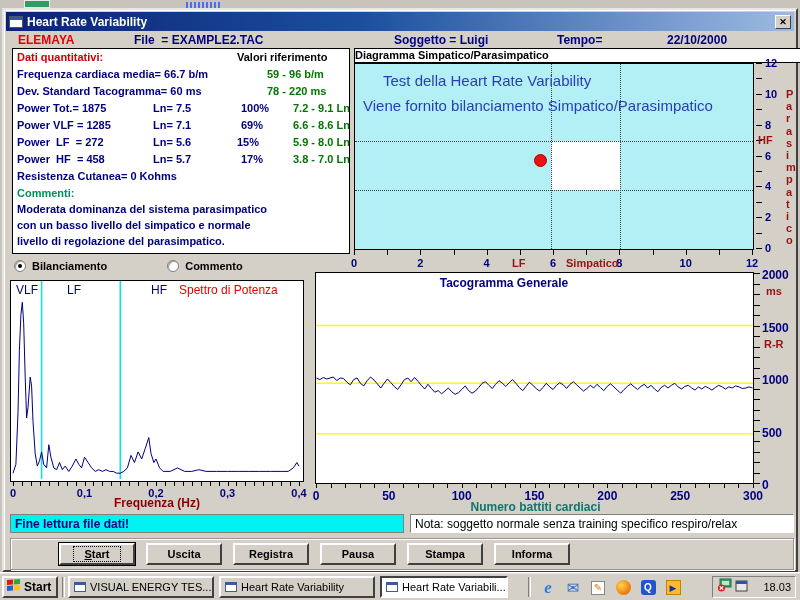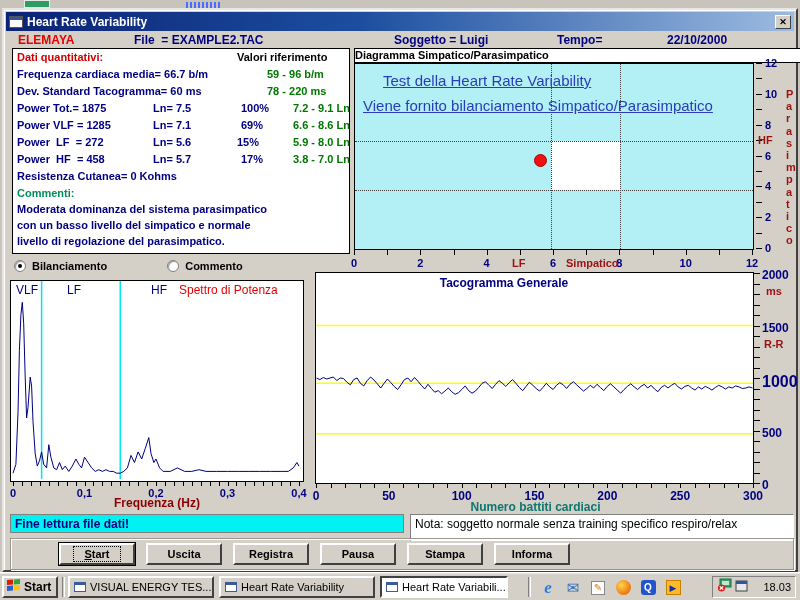--- a/index.html
+++ b/index.html
@@ -35,21 +35,21 @@
   .qcomment{position:relative;height:16px;}
   .qcomment span{position:absolute;left:4px;top:1px;white-space:pre;color:#000080;}
   
   .diag-title{position:absolute;left:350px;top:38px;width:478px;height:15px;background:#fff;border:1px solid #000;
     text-align:left;font-size:11px;font-weight:bold;color:#000;line-height:13px;}
   .diag-plot{position:absolute;left:350px;top:53px;width:400px;height:187px;background:#b2f0f6;border:1px solid #000;}
   .gridv{position:absolute;top:0;width:0;height:100%;border-left:1px dotted #404040;}
   .gridh{position:absolute;left:0;height:0;width:100%;border-top:1px dotted #404040;}
   .refrect{position:absolute;background:#fff;}
   .dot{position:absolute;width:13px;height:13px;border-radius:50%;background:#ee1111;border:1px solid #b00000;}
-  .anno{position:absolute;font-size:15px;color:#2a3cb8;white-space:pre;text-decoration:underline;}
+  .anno{position:absolute;font-size:15px;color:#2a3cb8;white-space:pre;}
   .diag-xaxis{position:absolute;left:350px;top:240px;width:402px;height:26px;}
   .diag-yaxis{position:absolute;left:752px;top:53px;width:46px;height:200px;}
   .tick{position:absolute;background:#000;}
   .axlbl{position:absolute;font-size:11px;font-weight:bold;color:#000080;white-space:pre;}
   .axred{color:#991111;}
   .vletters{position:absolute;left:782px;top:78px;width:14px;font-size:11px;font-weight:bold;color:#991111;
     line-height:12.2px;text-align:left;}
   
   .radio-row{position:absolute;left:10px;top:247px;width:330px;height:17px;display:flex;align-items:center;}
   .radio{width:12px;height:12px;border-radius:50%;background:#fff;border:1px solid #808080;
@@ -70,21 +70,21 @@
   .taco-box svg{position:absolute;left:0;top:0;}
   .taco-title{position:absolute;left:311px;top:266px;width:378px;text-align:center;
     font-size:12px;font-weight:bold;color:#000080;}
   .taco-yaxis{position:absolute;left:750px;top:262px;width:48px;height:216px;}
   .taco-xaxis{position:absolute;left:311px;top:474px;width:441px;height:26px;}
   .taco-xtitle{position:absolute;left:311px;top:490px;width:441px;text-align:center;
     font-size:12px;font-weight:bold;color:#0f766e;}
   
   .st-cyan{position:absolute;left:6px;top:504px;width:394px;height:19px;background:#00f2f2;
     border:1px solid #808080;font-size:12px;font-weight:bold;color:#000080;padding:2px 4px;}
-  .st-note{position:absolute;left:406px;top:504px;width:384px;height:27px;background:#fff;
+  .st-note{position:absolute;left:406px;top:504px;width:384px;height:19px;background:#fff;
     border:1px solid;border-color:#808080 #fff #fff #808080;font-size:12px;color:#000;padding:2px 4px;}
   
   .btn-frame{position:absolute;left:6px;top:528px;width:784px;height:32px;
     border:1px solid #9a968e;box-shadow:1px 1px 0 #fff,inset 1px 1px 0 #fff;
     display:flex;align-items:center;padding-left:48px;gap:11px;}
   .pbtn{width:76px;height:22px;background:#d4d0c8;border:2px solid;border-color:#fff #404040 #404040 #fff;
     font-size:11px;font-weight:bold;color:#000;display:flex;align-items:center;justify-content:center;cursor:default;}
   .pbtn.default{box-shadow:0 0 0 1px #000;}
   .pbtn.default .inner{outline:1px dotted #000;padding:1px 10px;}
   
@@ -351,21 +351,21 @@
         <div class="tick" style="left: 0px; top: 74.5px; width: 6px; height: 1px;"></div>
         <div class="tick" style="left: 0px; top: 64px; width: 6px; height: 1px;"></div>
         <div class="tick" style="left: 0px; top: 53.5px; width: 6px; height: 1px;"></div>
         <div class="tick" style="left: 0px; top: 43px; width: 6px; height: 1px;"></div>
         <div class="tick" style="left: 0px; top: 32.5px; width: 6px; height: 1px;"></div>
         <div class="tick" style="left: 0px; top: 22px; width: 6px; height: 1px;"></div>
         <div class="tick" style="left: 0px; top: 11.5px; width: 6px; height: 1px;"></div>
         <div class="tick" style="left: 0px; top: 1px; width: 6px; height: 1px;"></div>
         <div class="axlbl" style="left: 8px; top: 206px; font-size: 12px;">0</div>
         <div class="axlbl" style="left: 8px; top: 153.5px; font-size: 12px;">500</div>
-        <div class="axlbl" style="left: 8px; top: 101px; font-size: 16px;">1000</div>
+        <div class="axlbl" style="left: 8px; top: 101px; font-size: 12px;">1000</div>
         <div class="axlbl" style="left: 8px; top: 48.5px; font-size: 12px;">1500</div>
         <div class="axlbl" style="left: 8px; top: -4px; font-size: 12px;">2000</div>
         <div class="axlbl axred" style="left: 12px; top: 13px;">ms</div>
         <div class="axlbl axred" style="left: 10px; top: 65.5px;">R-R</div>
       </div>
     <div class="taco-xaxis">
         <div class="tick" style="left: 1px; top: 0px; width: 1px; height: 4px;"></div>
         <div class="tick" style="left: 15.5667px; top: 0px; width: 1px; height: 4px;"></div>
         <div class="tick" style="left: 30.1333px; top: 0px; width: 1px; height: 4px;"></div>
         <div class="tick" style="left: 44.7px; top: 0px; width: 1px; height: 4px;"></div>

